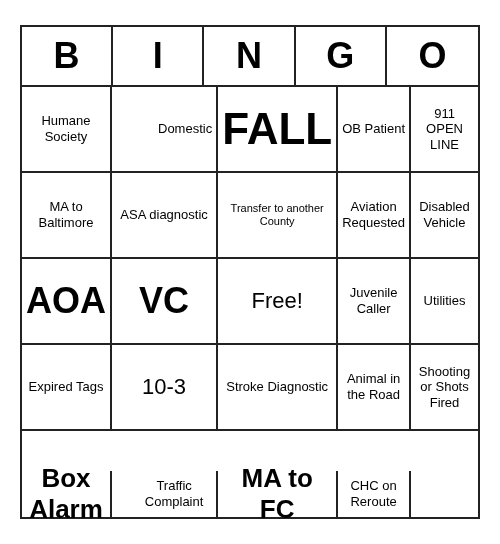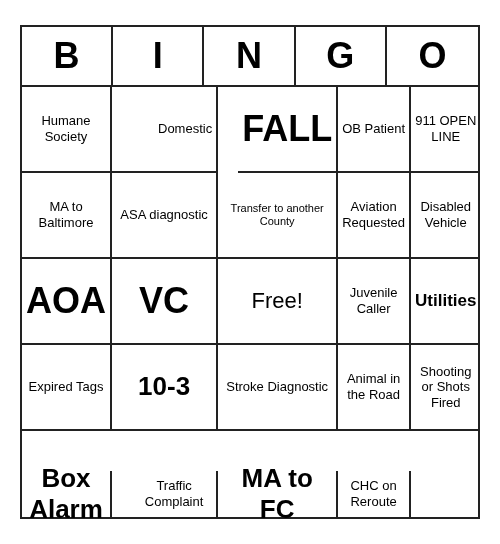--- a/index.html
+++ b/index.html
@@ -63,35 +63,35 @@
   <div class="bingo-header">
     <div class="bingo-header-cell">B</div>
     <div class="bingo-header-cell">I</div>
     <div class="bingo-header-cell">N</div>
     <div class="bingo-header-cell">G</div>
     <div class="bingo-header-cell">O</div>
   </div>
   <div class="bingo-grid" id="bingo-grid">
   <div class="bingo-cell" style="font-size: 13px; font-weight: normal;">Humane Society</div>
       <div class="bingo-cell" style="font-size: 13px; font-weight: normal; padding-left: 46px;">Domestic</div>
-      <div class="bingo-cell" style="font-size: 36px; font-weight: bold; margin-left: 20px;">FALL</div>
+      <div class="bingo-cell" style="font-size: 44px; font-weight: bold;">FALL</div>
       <div class="bingo-cell" style="font-size: 13px; font-weight: normal;">OB Patient</div>
       <div class="bingo-cell" style="font-size: 13px; font-weight: normal;">911 OPEN LINE</div>
       <div class="bingo-cell" style="font-size: 13px; font-weight: normal;">MA to Baltimore</div>
       <div class="bingo-cell" style="font-size: 13px; font-weight: normal;">ASA diagnostic</div>
       <div class="bingo-cell" style="font-size: 11px; font-weight: normal;">Transfer to another County</div>
       <div class="bingo-cell" style="font-size: 13px; font-weight: normal;">Aviation Requested</div>
       <div class="bingo-cell" style="font-size: 13px; font-weight: normal;">Disabled Vehicle</div>
       <div class="bingo-cell" style="font-size: 36px; font-weight: bold;">AOA</div>
       <div class="bingo-cell" style="font-size: 36px; font-weight: bold;">VC</div>
       <div class="bingo-cell" style="font-size: 22px; font-weight: normal;">Free!</div>
       <div class="bingo-cell" style="font-size: 13px; font-weight: normal;">Juvenile Caller</div>
-      <div class="bingo-cell" style="font-size: 17px; font-weight: bold;">Utilities</div>
+      <div class="bingo-cell" style="font-size: 13px; font-weight: normal;">Utilities</div>
       <div class="bingo-cell" style="font-size: 13px; font-weight: normal;">Expired Tags</div>
-      <div class="bingo-cell" style="font-size: 26px; font-weight: bold;">10-3</div>
+      <div class="bingo-cell" style="font-size: 22px; font-weight: normal;">10-3</div>
       <div class="bingo-cell" style="font-size: 13px; font-weight: normal;">Stroke Diagnostic</div>
       <div class="bingo-cell" style="font-size: 13px; font-weight: normal;">Animal in the Road</div>
       <div class="bingo-cell" style="font-size: 13px; font-weight: normal;">Shooting or Shots Fired</div>
       <div class="bingo-cell" style="font-size: 26px; font-weight: bold;">Box Alarm</div>
       <div class="bingo-cell" style="font-size: 13px; font-weight: normal; padding-left: 24px;">Traffic Complaint</div>
       <div class="bingo-cell" style="font-size: 26px; font-weight: bold;">MA to FC</div>
       <div class="bingo-cell" style="font-size: 13px; font-weight: normal;">CHC on Reroute</div>
     </div>
 </div>
 

